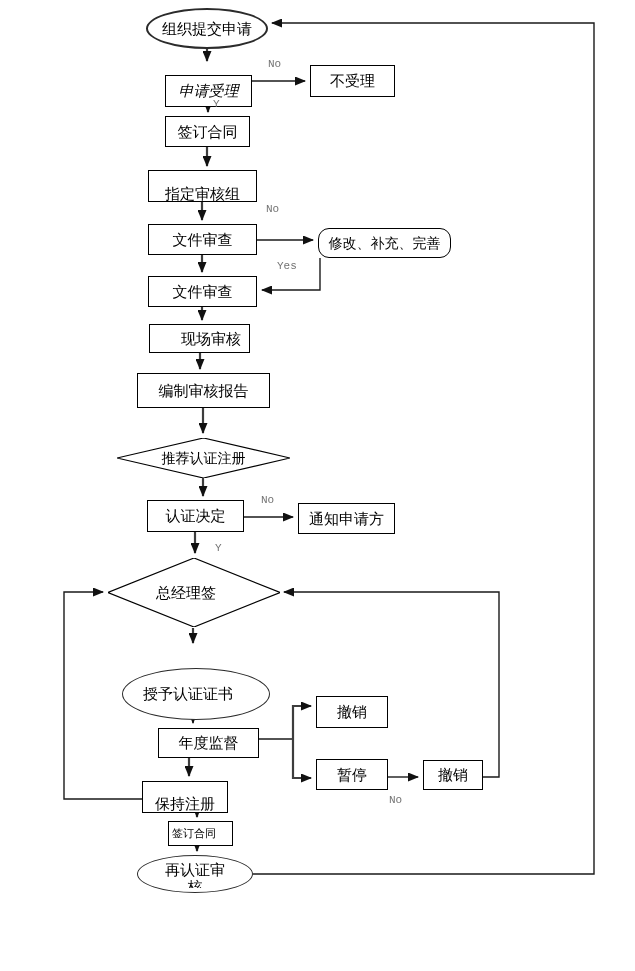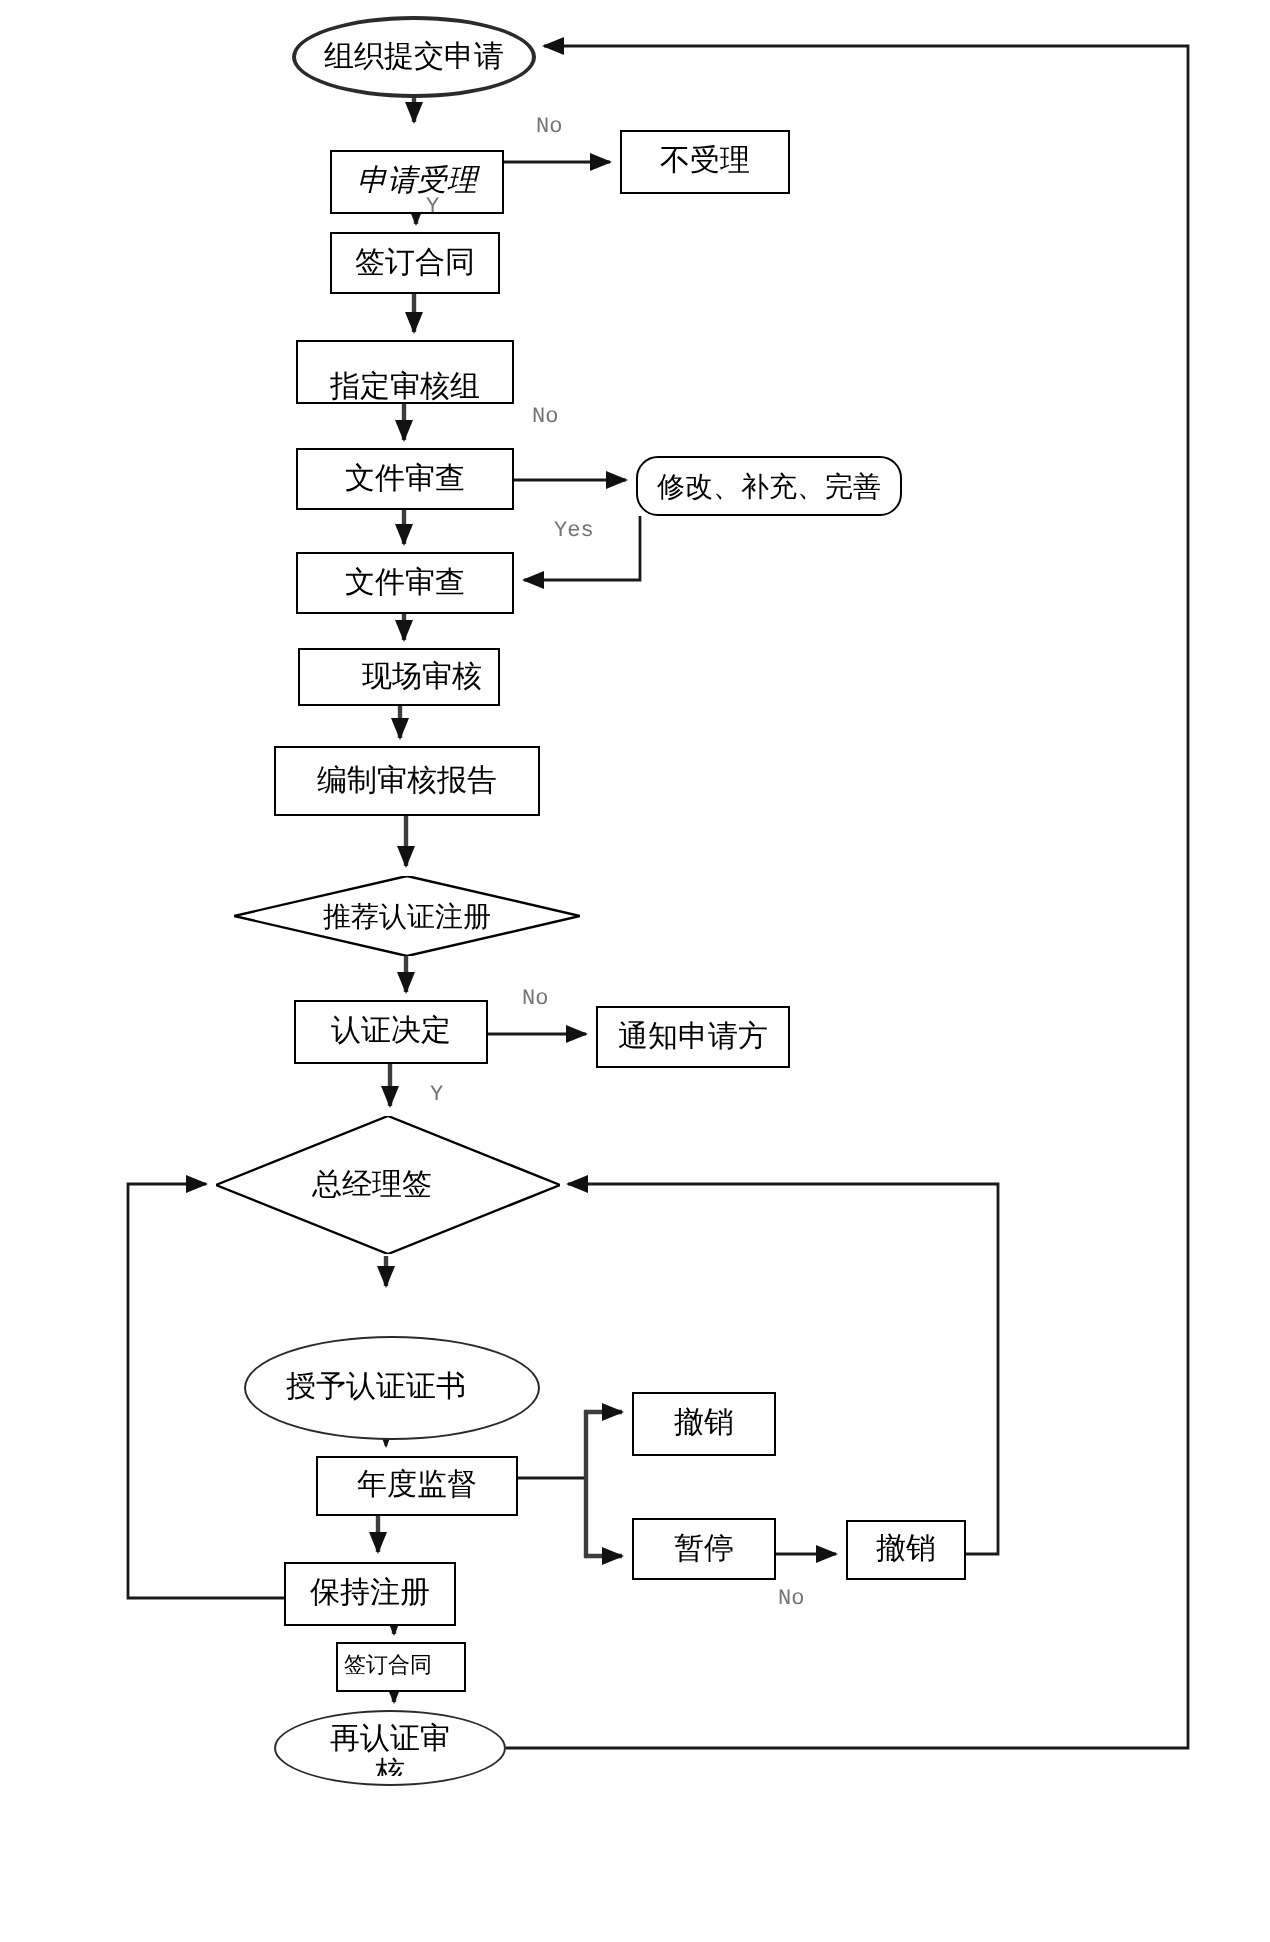--- a/index.html
+++ b/index.html
@@ -115,21 +115,21 @@
       </div>
       <div class="node rect" style="left: 316px; top: 696px; width: 72px; height: 32px;">
         <span class="lbl" style="font-size: 15px;">撤销</span>
       </div>
       <div class="node rect" style="left: 316px; top: 759px; width: 72px; height: 31px;">
         <span class="lbl" style="font-size: 15px;">暂停</span>
       </div>
       <div class="node rect" style="left: 423px; top: 760px; width: 60px; height: 30px;">
         <span class="lbl" style="font-size: 15px;">撤销</span>
       </div>
-      <div class="node rect" style="left: 142px; top: 781px; width: 86px; height: 32px;">
+      <div class="node rect" style="left: 142px; top: 781px; width: 86px; height: 32px; align-items: flex-end;">
         <span class="lbl" style="font-size: 15px;">保持注册</span>
       </div>
       <div class="node rect" style="left: 168px; top: 821px; width: 65px; height: 25px; justify-content: flex-start;">
         <span class="lbl" style="font-size: 11px; padding-left: 3px;">签订合同</span>
       </div>
       <div class="node ellipse" style="left: 137px; top: 855px; width: 116px; height: 38px;">
         <span class="lbl clip" style="font-size: 15px; width: 62px; height: 27px; line-height: 17px;">再认证审核</span>
       </div>
     </div>
   <div id="label-layer">

